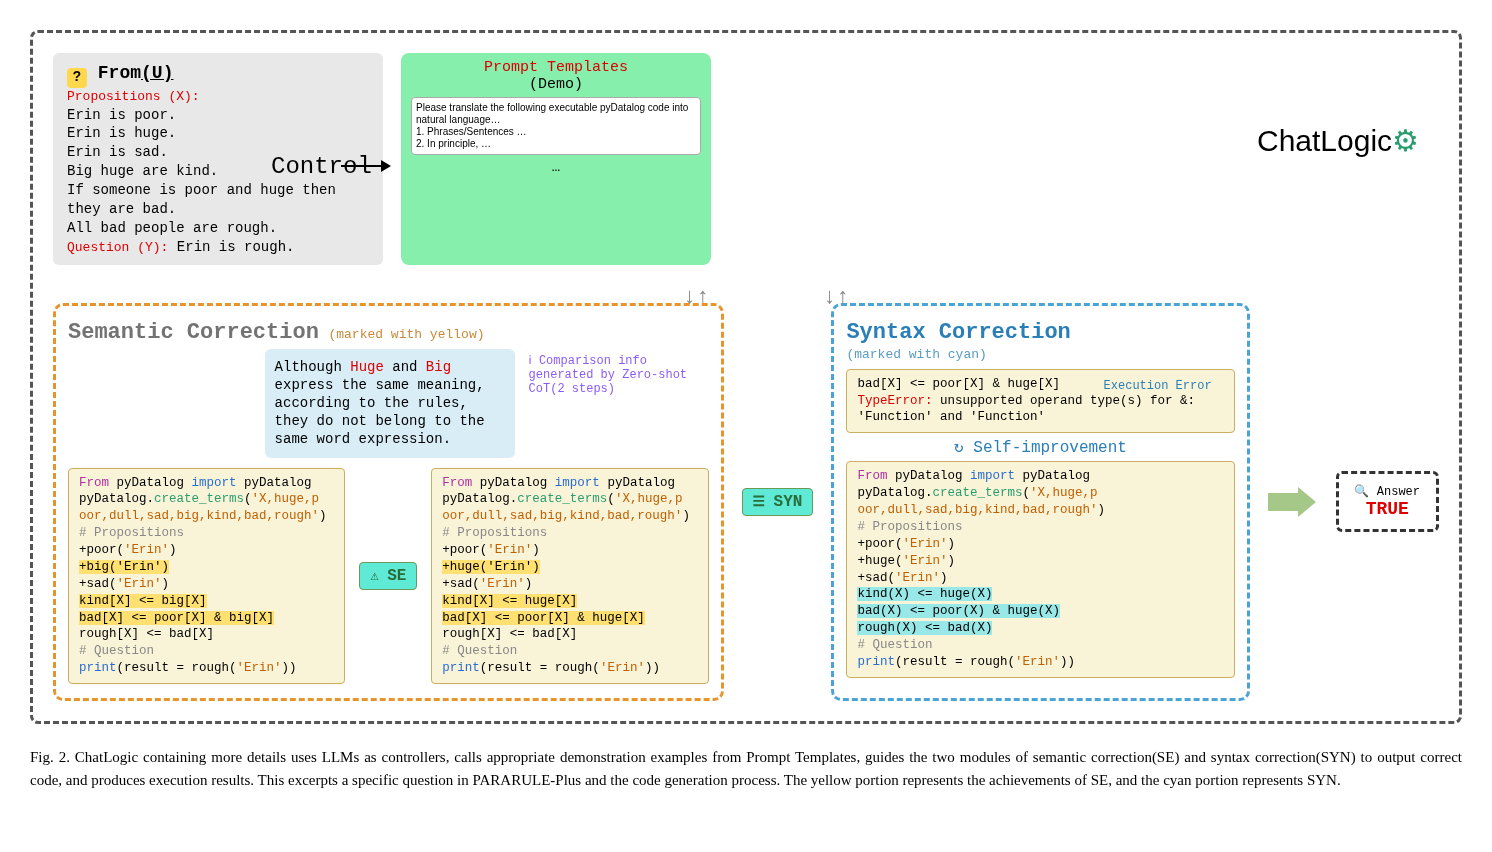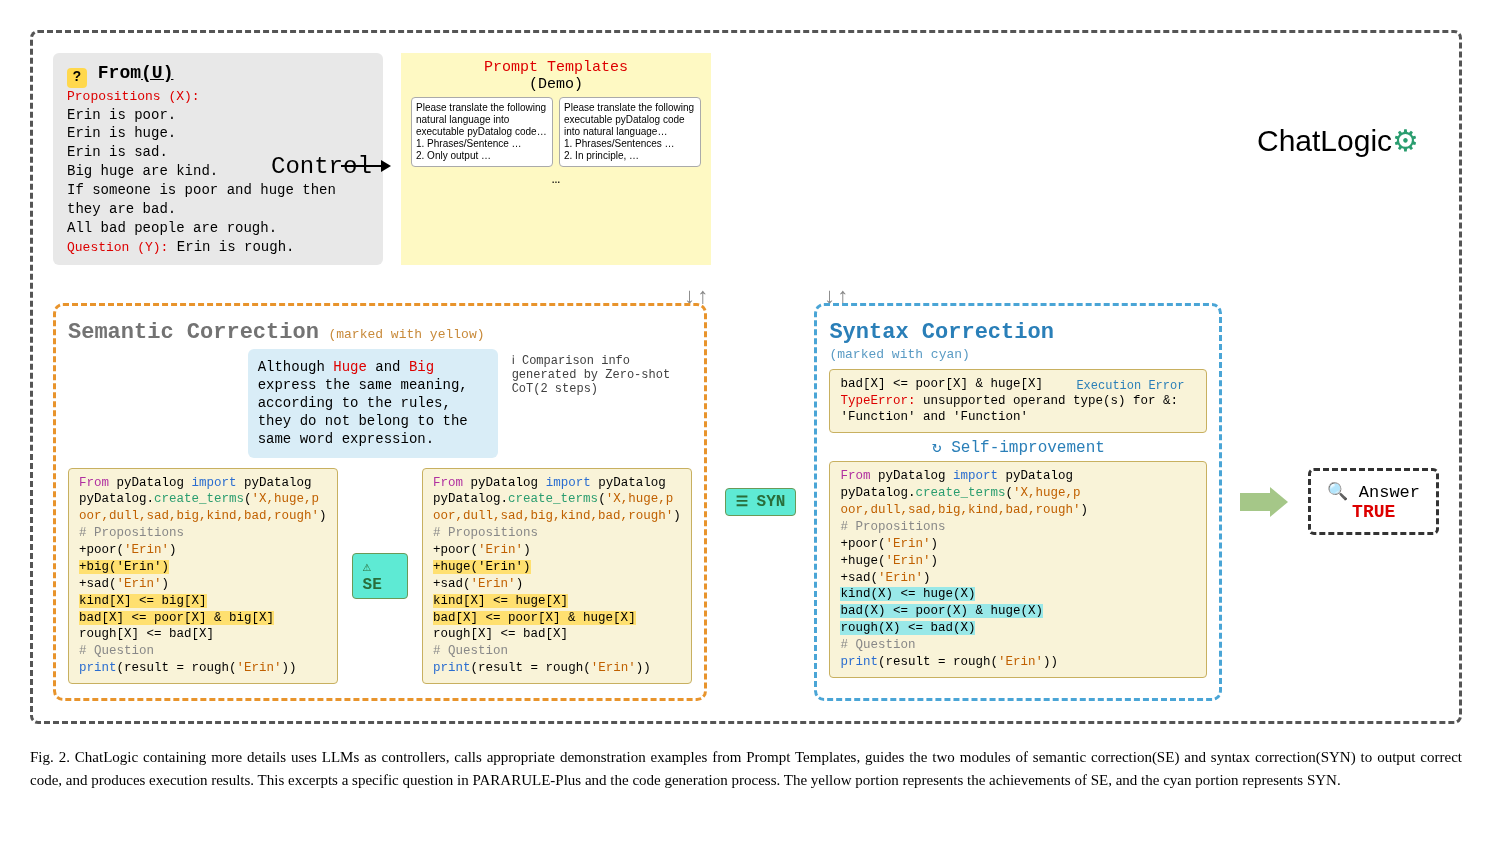--- a/index.html
+++ b/index.html
@@ -37,22 +37,22 @@
     border-radius: 6px;
     padding: 8px 14px;
     width: 330px;
     font-size: 14px;
     line-height: 1.35;
   }
   .data-title { font-weight: bold; font-size: 18px; }
   .data-title .u { text-decoration: underline; }
   .prop-label { color: #d00; font-size: 13px; }
   .prompt-box {
-    background: #fef9c3;
-    border-radius: 0;
+    background: #86efac;
+    border-radius: 8px;
     padding: 6px 10px;
     width: 310px;
     font-size: 11px;
   }
   .prompt-title { color: #d00; text-align: center; font-size: 15px; }
   .demo { text-align: center; font-size: 15px; margin-bottom: 4px; }
   .prompt-cols { display: flex; gap: 6px; }
   .prompt-col { background: #fff; border: 1px solid #aaa; border-radius: 4px; padding: 4px; flex: 1; font-family: Arial; font-size:10px; line-height:1.2;}
   .dots { text-align: center; font-size:14px; margin-top:4px;}
   .chatlogic {
@@ -83,21 +83,21 @@
   .sem-content { display: flex; gap: 14px; align-items: flex-start; margin-top: 4px;}
   .note {
     background: #d9edf7;
     border-radius: 6px;
     padding: 9px 10px;
     font-size: 14px;
     width: 250px;
     line-height:1.3;
   }
   .note .hl { color: #d00; }
-  .comparison { color: #404040; font-size: 12px; margin-top:2px;}
+  .comparison { color: #8b5cf6; font-size: 12px; margin-top:2px;}
   .comparison::before { content: "ℹ "; }
 
   .code-row { display: flex; gap: 14px; margin-top: 10px; align-items:center;}
   .code-box {
     background: #f9f3d8;
     border: 1px solid #c8b060;
     border-radius: 4px;
     padding: 6px 10px;
     font-size: 12.5px;
     line-height: 1.35;
@@ -143,21 +143,21 @@
   .selfimp { color:#2a7fb8; text-align:center; font-size:16px; margin: 4px 0;}
   .selfimp::before { content:"↻ ";}
 
   .answer {
     border: 3px dashed #333;
     border-radius: 6px;
     padding: 10px 16px;
     text-align: center;
     align-self: center;
   }
-  .answer .a-title { font-size: 17px; }
+  .answer .a-title { font-size: 12px; }
   .answer .a-title::before { content:"🔍 ";}
   .answer .a-val { color: #d00; font-weight: bold; font-size: 18px; }
 
   .big-arrow {
     width: 50px; height: 30px;
     align-self: center;
     position: relative;
   }
   .big-arrow::before {
     content:''; display:block; width:30px; height:18px; background:#a5c788;
@@ -203,23 +203,20 @@
 If someone is poor and huge then they are bad.
 All bad people are rough.</div>
       <span class="prop-label">Question (Y):</span>
       <span>Erin is rough.</span>
     </div>
 
     <div class="prompt-box">
       <div class="prompt-title">Prompt Templates</div>
       <div class="demo">(Demo)</div>
       <div class="prompt-cols">
-        <div class="prompt-col" style="white-space:pre-line;">Please translate the following natural language into executable pyDatalog code…
-1. Phrases/Sentence …
-2. Only output …</div>
         <div class="prompt-col" style="white-space:pre-line;">Please translate the following executable pyDatalog code into natural language…
 1. Phrases/Sentences …
 2. In principle, …</div>
       </div>
       <div class="dots">…</div>
     </div>
 
     <div class="chatlogic">
       <span>ChatLogic</span><span style="color:#2a9d6f">⚙</span>
     </div>

